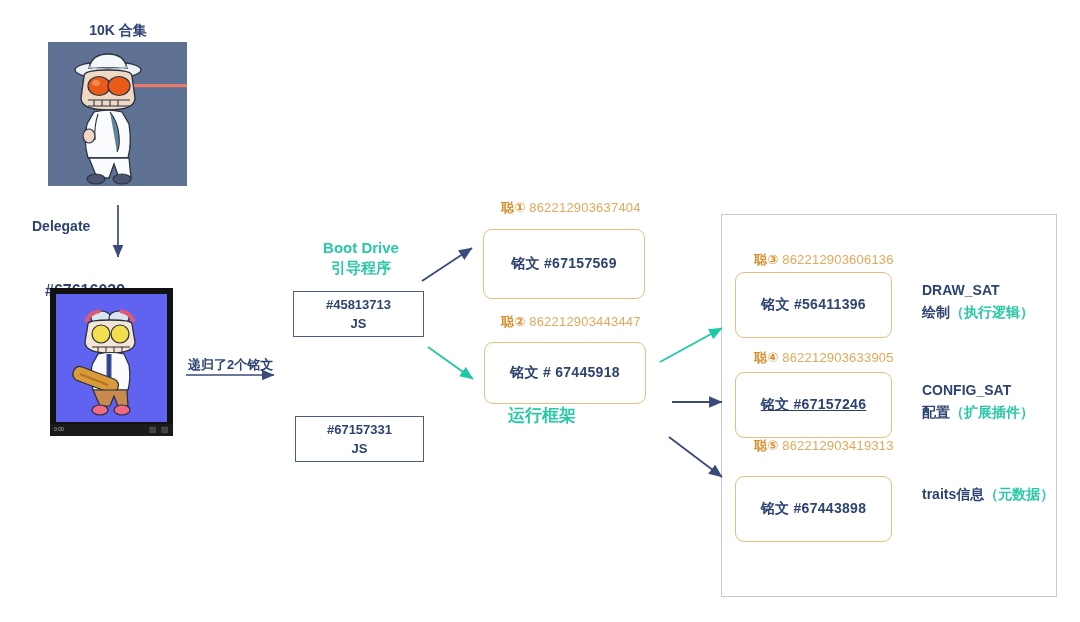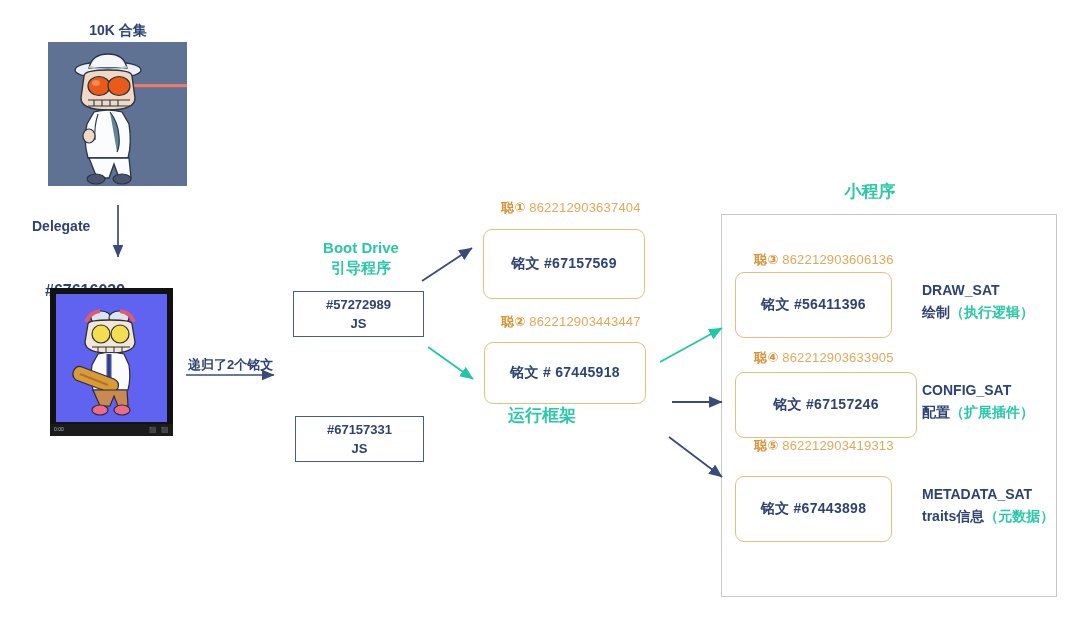--- a/index.html
+++ b/index.html
@@ -50,21 +50,21 @@
 
   
   #miniapp-title{left:790px;top:180px;width:160px;text-align:center;font-size:17px;font-weight:bold;color:#29c8a6;}
   #miniapp-panel{left:721px;top:214px;width:336px;height:383px;border:1.3px solid #c9c9c9;box-sizing:border-box;background:#fff;}
 
   #sat3-label{left:754px;top:251px;}
   #sat4-label{left:754px;top:349px;}
   #sat5-label{left:754px;top:437px;}
 
   #insc-box-3{left:735px;top:272px;width:157px;height:66px;}
-  #insc-box-4{left:735px;top:372px;width:182px;height:66px;}
+  #insc-box-4{left:735px;top:372px;width:157px;height:66px;text-decoration:underline;}
   #insc-box-5{left:735px;top:476px;width:157px;height:66px;}
 
   .role{font-size:14px;font-weight:bold;line-height:1.6;white-space:nowrap;}
   .role .en{color:#2e4372;}
   .role .cn{color:#2e4372;}
   .role .paren{color:#29c8a6;}
   #role-1{left:922px;top:279px;}
   #role-2{left:922px;top:379px;}
   #role-3{left:922px;top:483px;}
 
@@ -151,21 +151,21 @@
   </div>
 
   <div class="abs recursion-label">递归了2个铭文</div>
 
   <div class="abs" id="boot-drive-title">
     <div>Boot Drive</div>
     <div>引导程序</div>
   </div>
 
   <div class="abs js-box" id="js-box-1">
-    <div>#57272989</div>
+    <div>#45813713</div>
     <div>JS</div>
   </div>
 
   <div class="abs js-box" id="js-box-2">
     <div>#67157331</div>
     <div>JS</div>
   </div>
 
   <div class="abs sat-label" id="sat1-label">
     <span class="cn">聪①</span>
@@ -178,21 +178,20 @@
   <div class="abs sat-label" id="sat2-label">
     <span class="cn">聪②</span>
     <span>862212903443447</span>
   </div>
   <div class="abs insc-box" id="insc-box-2">
     <span>铭文 # 67445918</span>
   </div>
 
   <div class="abs" id="runtime-title">运行框架</div>
 
-  <div class="abs" id="miniapp-title">小程序</div>
   <div class="abs" id="miniapp-panel"></div>
 
   <div class="abs sat-label" id="sat3-label">
     <span class="cn">聪③</span>
     <span>862212903606136</span>
   </div>
   <div class="abs insc-box" id="insc-box-3">
     <span>铭文 #56411396</span>
   </div>
   <div class="abs role" id="role-1">
@@ -213,21 +212,20 @@
   </div>
 
   <div class="abs sat-label" id="sat5-label">
     <span class="cn">聪⑤</span>
     <span>862212903419313</span>
   </div>
   <div class="abs insc-box" id="insc-box-5">
     <span>铭文 #67443898</span>
   </div>
   <div class="abs role" id="role-3">
-    <div class="en">METADATA_SAT</div>
     <div><span class="cn">traits信息</span><span class="paren">（元数据）</span></div>
   </div>
 
   <svg class="arrows">
     <defs>
       <marker id="ah-navy" markerWidth="9" markerHeight="9" refX="7.2" refY="3.2" orient="auto">
         <path d="M0,0 L7.5,3.2 L0,6.4 z" fill="#3a4a7a"></path>
       </marker>
       <marker id="ah-teal" markerWidth="9" markerHeight="9" refX="7.2" refY="3.2" orient="auto">
         <path d="M0,0 L7.5,3.2 L0,6.4 z" fill="#1ec8a5"></path>

